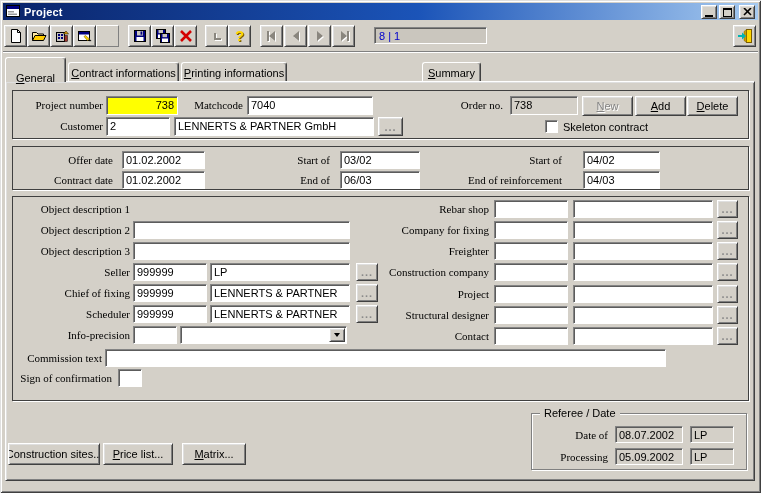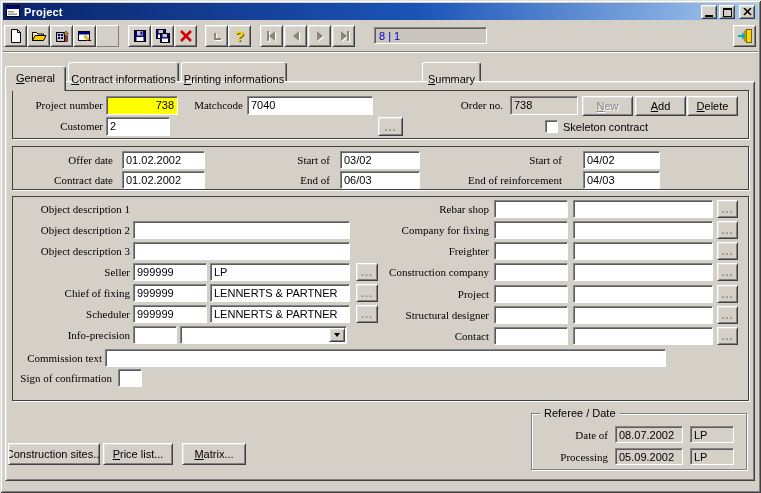--- a/index.html
+++ b/index.html
@@ -40,22 +40,22 @@
   .tbtn.blank { border:1px solid; border-color:#fff #808080 #808080 #fff; box-shadow:none; background:#d4d0c8; }
   .counter { position:absolute; left:374px; top:27px; width:113px; height:17px; background:#cac6be;
              border:1px solid; border-color:#848484 #fff #fff #848484; box-shadow: inset 1px 1px 0 #5c5c5c;
              color:#0000cc; padding:2px 0 0 4px; line-height:12px; }
   .groove { position:absolute; left:3px; top:51px; width:755px; height:2px;
             border-top:1px solid #808080; border-bottom:1px solid #fff; }
   .help-glyph { color:#ffd700; font-weight:bold; font-size:15px; text-shadow:1px 1px 0 #7a5c00; line-height:14px; }
   
   .tab { position:absolute; top:62px; height:19px; background:#d4d0c8; text-align:center;
          border:1px solid; border-color:#fff #404040 #d4d0c8 #fff; border-bottom:none;
-         border-radius:3px 3px 0 0; box-shadow: inset -1px 0 0 #808080; padding-top:10px; z-index:3; }
-  .tab.active { top:66px; height:25px; padding-top:5px; z-index:6; }
+         border-radius:3px 3px 0 0; box-shadow: inset -1px 0 0 #808080; padding-top:4px; z-index:3; }
+  .tab.active { top:57px; height:25px; padding-top:14px; z-index:6; }
   .page { position:absolute; left:5px; top:81px; width:750px; height:400px; background:#d4d0c8; z-index:2;
           border:1px solid; border-color:#fff #404040 #404040 #fff;
           box-shadow: inset 1px 1px 0 #dfdfdf, inset -1px -1px 0 #808080; }
   .z { position:absolute; z-index:4; }
   .cb { position:absolute; z-index:4; width:13px; height:13px; background:#fff; border:1px solid;
         border-color:#848484 #fff #fff #848484; box-shadow: inset 1px 1px 0 #5c5c5c; }
   .combo-btn { position:absolute; right:1px; top:1px; width:16px; height:14px; background:#d4d0c8;
                border:1px solid; border-color:#fff #404040 #404040 #fff;
                box-shadow: inset 1px 1px 0 #dfdfdf, inset -1px -1px 0 #808080;
                display:flex; align-items:center; justify-content:center; }
@@ -220,20 +220,21 @@
     </div>
   <div class="btn z" style="left:635px;top:96px;width:51px;height:20px">
       <span><u>A</u>dd</span>
     </div>
   <div class="btn z" style="left:687px;top:96px;width:51px;height:20px">
       <span><u>D</u>elete</span>
     </div>
 
   <div class="lbl z" style="left:8px;top:120px;width:95px">Customer</div>
   <div class="fld z" style="left:106px;top:117px;width:64px;height:19px">2</div>
+  <div class="fld z" style="left:174px;top:117px;width:200px;height:19px">LENNERTS &amp; PARTNER GmbH</div>
   <div class="btn dots z" style="left:378px;top:117px;width:25px;height:19px">
       <span>...</span>
     </div>
   <div class="cb" style="left:545px;top:120px"></div>
   <div class="z" style="left:563px;top:121px">Skeleton contract</div>
 
   <div class="gbox z" style="left:12px;top:146px;width:737px;height:44px"></div>
   <div class="lbl z" style="left:20px;top:154px;width:93px">Offer date</div>
   <div class="fld z" style="left:122px;top:151px;width:83px;height:18px">01.02.2002</div>
   <div class="lbl z" style="left:250px;top:154px;width:80px">Start of</div>

